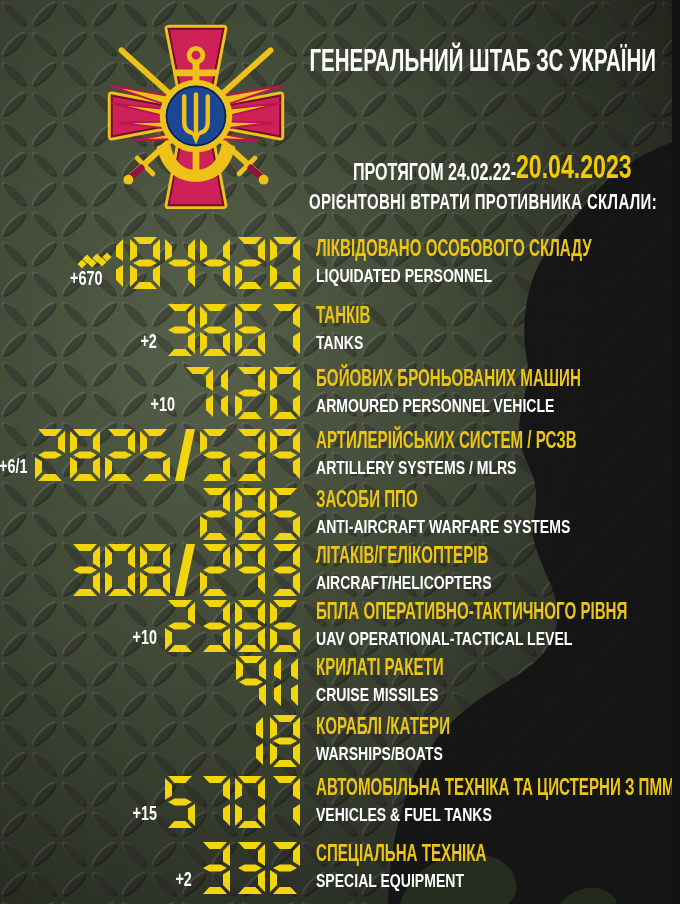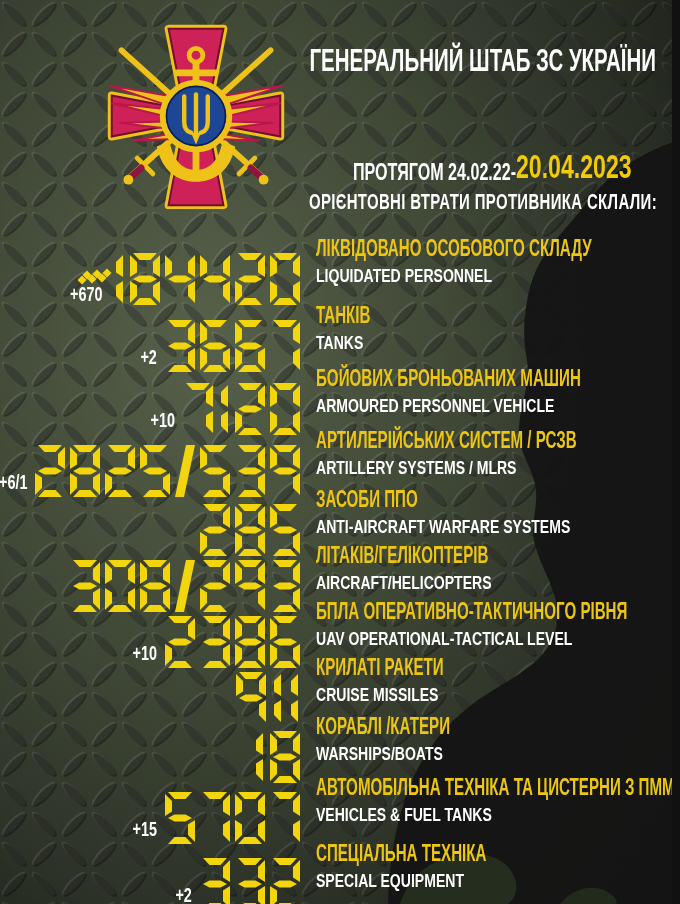--- a/index.html
+++ b/index.html
@@ -14,21 +14,21 @@
   .h1>span{transform:scaleX(0.64);}
   .h2{top:82px;font-size:58px;letter-spacing:1px;}
   .h2>span{transform:scaleX(0.66);}
   .h3{top:148px;align-items:flex-end;}
   .h3 .pfx{font-size:23px;display:inline-block;transform:scaleX(0.70);transform-origin:right bottom;}
   .h3 .dt{font-size:33px;color:#f2cb05;display:inline-block;transform:scaleX(0.70);transform-origin:left bottom;}
   .h4{top:189px;font-size:22px;letter-spacing:.5px;}
   .h4>span{transform:scaleX(0.68);}
   #rows{position:absolute;left:0;top:0;width:680px;height:904px;z-index:3;}
   .row{position:absolute;left:0;width:680px;height:56px;}
-  .nums{position:absolute;left:0;top:16px;width:302px;height:56px;}
+  .nums{position:absolute;left:0;top:0;width:302px;height:56px;}
   .digits{position:absolute;right:2px;top:1px;}
   .delta{position:absolute;bottom:6px;color:#fff;font-weight:bold;font-size:20px;
          white-space:nowrap;transform:scaleX(0.72);transform-origin:right bottom;}
   .delta.apx{transform-origin:left bottom;}
   .labels{position:absolute;left:316px;top:0;}
   .uk{position:absolute;left:0;top:-1px;color:#ecc515;font-weight:bold;font-size:24px;
       line-height:26px;white-space:nowrap;transform:scaleX(0.63);transform-origin:left top;}
   .en{position:absolute;left:0;top:30px;color:#fff;font-weight:bold;font-size:18px;
       line-height:20px;white-space:nowrap;transform:scaleX(0.78);transform-origin:left top;}
 </style>

